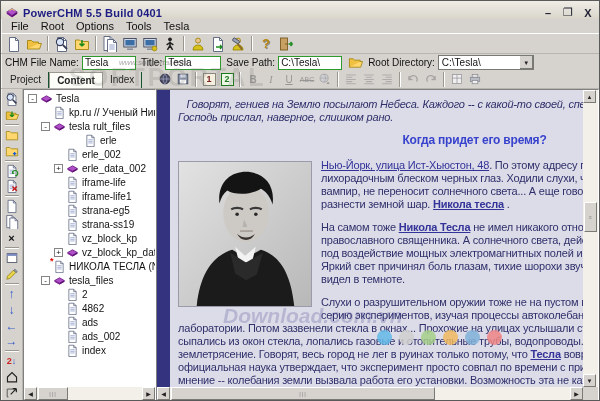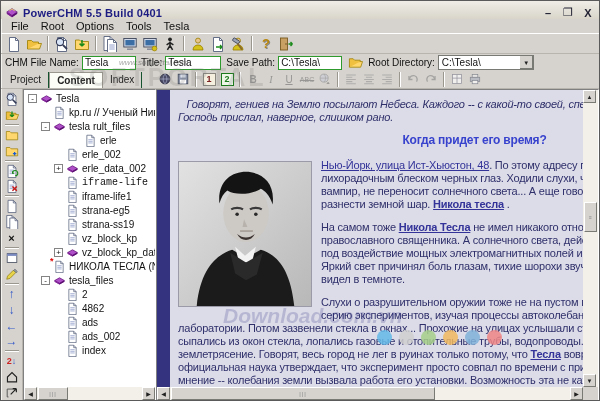--- a/index.html
+++ b/index.html
@@ -519,21 +519,21 @@
           <div class="trow" style="padding-left: 30px;">
             <span class="texp">+</span>
             <span class="tico"><svg viewBox="0 0 16 16">
                 <path d="M2 9.6l6 3.4 6-3.4V8L8 4.6 2 8z" fill="#6a1a80"></path>
                 <path d="M2 8l6-3.4L14 8 8 11.4z" fill="#b050c8" stroke="#5a1070" stroke-width=".7"></path>
                 <path d="M8 11.4v1.6L2 9.6V8z" fill="#8a2aa0"></path>
                 <path d="M8 11.4v1.6l6-3.4V8z" fill="#5a1070"></path>
               </svg></span>
             <span>erle_data_002</span>
           </div>
-          <div class="trow" style="padding-left: 42px; font-family: Liberation Mono, monospace;">
+          <div class="trow" style="padding-left: 42px;">
             <span class="tico"><svg viewBox="0 0 16 16">
                 <path d="M3.5 1.5h6l3 3v11h-9z" fill="#fff" stroke="#55607a" stroke-width=".9"></path>
                 <path d="M9.5 1.5v3h3" fill="none" stroke="#55607a" stroke-width=".9"></path>
                 <path d="M5.3 7h5.4M5.3 9h5.4M5.3 11h5.4" stroke="#7a8ac0" stroke-width=".8"></path>
               </svg></span>
             <span>iframe-life</span>
           </div>
           <div class="trow" style="padding-left: 42px;">
             <span class="tico"><svg viewBox="0 0 16 16">
                 <path d="M3.5 1.5h6l3 3v11h-9z" fill="#fff" stroke="#55607a" stroke-width=".9"></path>

